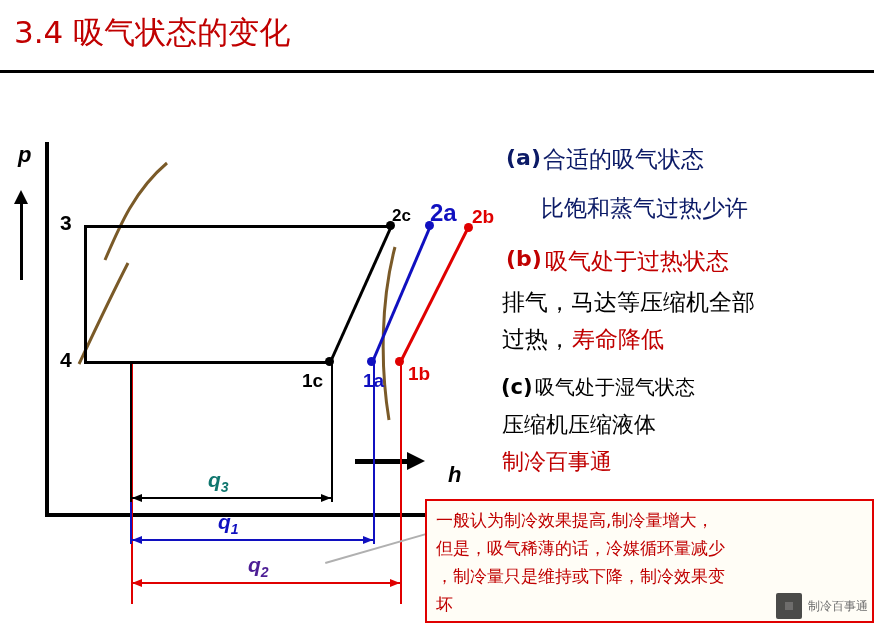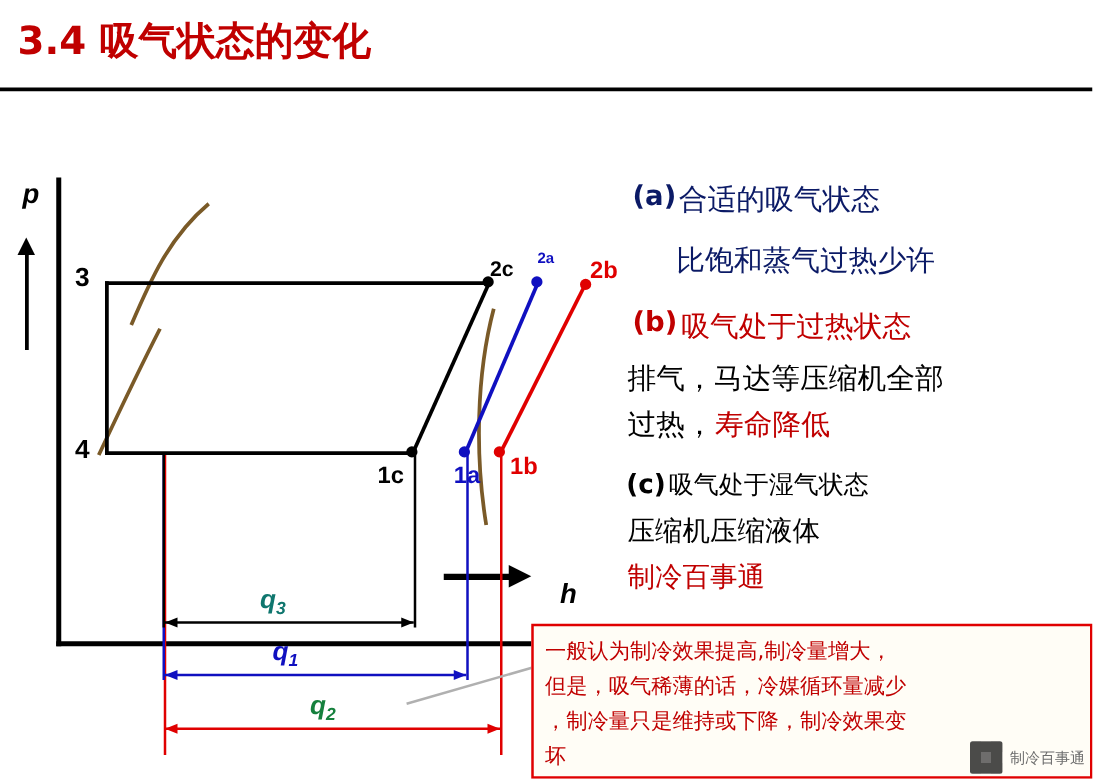--- a/index.html
+++ b/index.html
@@ -5,21 +5,20 @@
   html,body{margin:0;padding:0;}
   body{width:874px;height:623px;background:#ffffff;font-family:"Liberation Sans","DejaVu Sans",sans-serif;overflow:hidden;position:relative;}
   .root{position:relative;width:874px;height:623px;}
 
   
   .title{
     position:absolute;left:14px;top:12px;
     font-size:31px;color:#c00000;letter-spacing:0px;
     font-family:"DejaVu Sans","Liberation Sans",sans-serif;
     white-space:nowrap;
-    font-weight:bold;
   }
   .title-rule{
     position:absolute;left:0px;top:70px;width:874px;height:3px;background:#000000;
   }
 
   
   .diagram{position:absolute;left:0;top:80px;width:500px;height:543px;}
 
   .axis-v{position:absolute;left:45px;top:62px;width:4px;height:375px;background:#000;}
   .axis-h{position:absolute;left:45px;top:433px;width:432px;height:4px;background:#000;}
@@ -129,21 +128,21 @@
     </svg>
 
     <div class="pt black" style="left:386px;top:141px;"></div>
     <div class="pt blue" style="left:425px;top:141px;"></div>
     <div class="pt red" style="left:464px;top:143px;"></div>
     <div class="pt black" style="left:325px;top:277px;"></div>
     <div class="pt blue" style="left:367px;top:277px;"></div>
     <div class="pt red" style="left:395px;top:277px;"></div>
 
     <div class="plbl black" style="left:392px;top:126px;">2c</div>
-    <div class="plbl blue" style="left:430px;top:119px;font-size:12px;">2a</div>
+    <div class="plbl blue" style="left:430px;top:119px;font-size:24px;">2a</div>
     <div class="plbl red" style="left:472px;top:126px;font-size:19px;">2b</div>
     <div class="plbl black" style="left:302px;top:290px;font-size:19px;">1c</div>
     <div class="plbl blue" style="left:363px;top:290px;font-size:19px;">1a</div>
     <div class="plbl red" style="left:408px;top:283px;font-size:19px;">1b</div>
 
     <div class="num" style="left:60px;top:131px;">3</div>
     <div class="num" style="left:60px;top:268px;">4</div>
 
     <div class="tick q-black" style="left:331px;top:284px;height:138px;background:#000;"></div>
     <div class="tick q-blue" style="left:373px;top:284px;height:180px;background:#1010c0;"></div>
@@ -166,21 +165,21 @@
       <polygon points="132,503 142,499 142,507" fill="#e00000"></polygon>
       <polygon points="400,503 390,499 390,507" fill="#e00000"></polygon>
     </svg>
 
     <div class="qlabel" style="left:208px;top:388px;color:#0f766e;">
       <span>q</span><sub>3</sub>
     </div>
     <div class="qlabel" style="left:218px;top:430px;color:#1010c0;">
       <span>q</span><sub>1</sub>
     </div>
-    <div class="qlabel" style="left:248px;top:473px;color:#15803d;">
+    <div class="qlabel" style="left:248px;top:473px;color:#4c1d95;">
       <span>q</span><sub>2</sub>
     </div>
   </div>
 
   <div class="rtext">
     <div class="t navy bold" style="left:9px;top:145px;font-size:22px;">(a)</div>
     <div class="t navy" style="left:46px;top:144px;font-size:23px;">合适的吸气状态</div>
     <div class="t navy" style="left:44px;top:193px;font-size:23px;">比饱和蒸气过热少许</div>
 
     <div class="t red bold" style="left:9px;top:246px;font-size:22px;">(b)</div>

